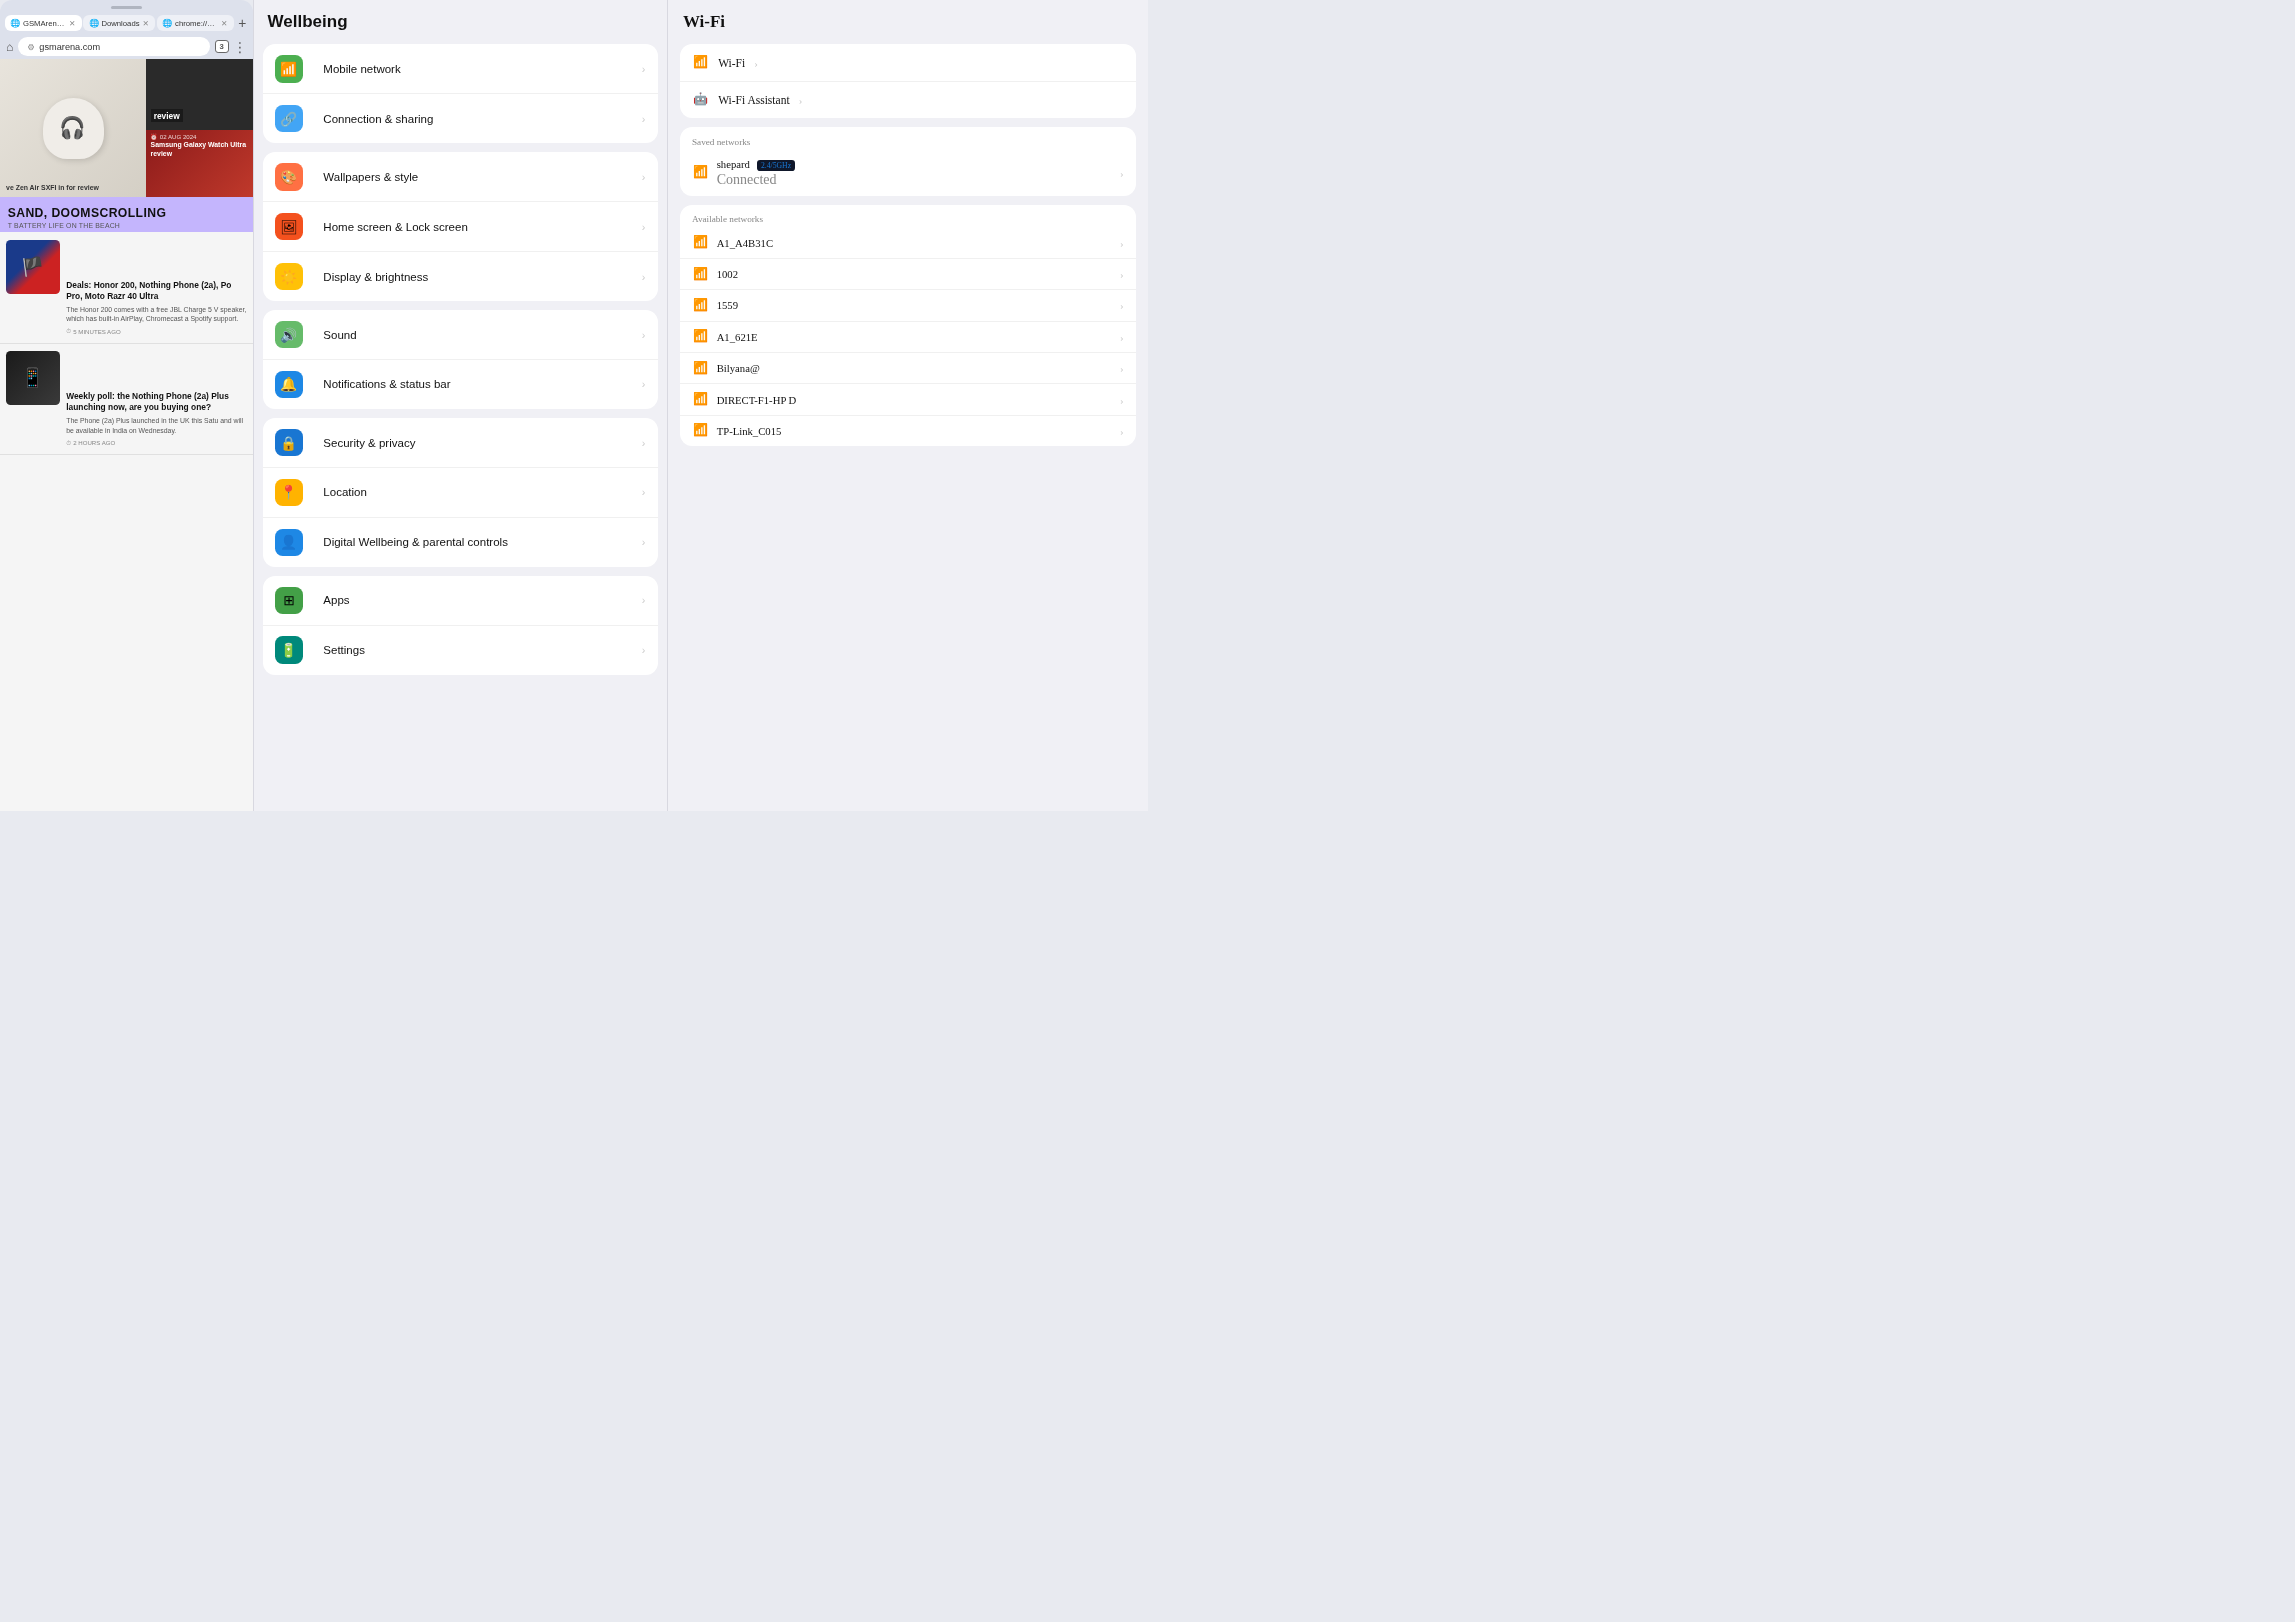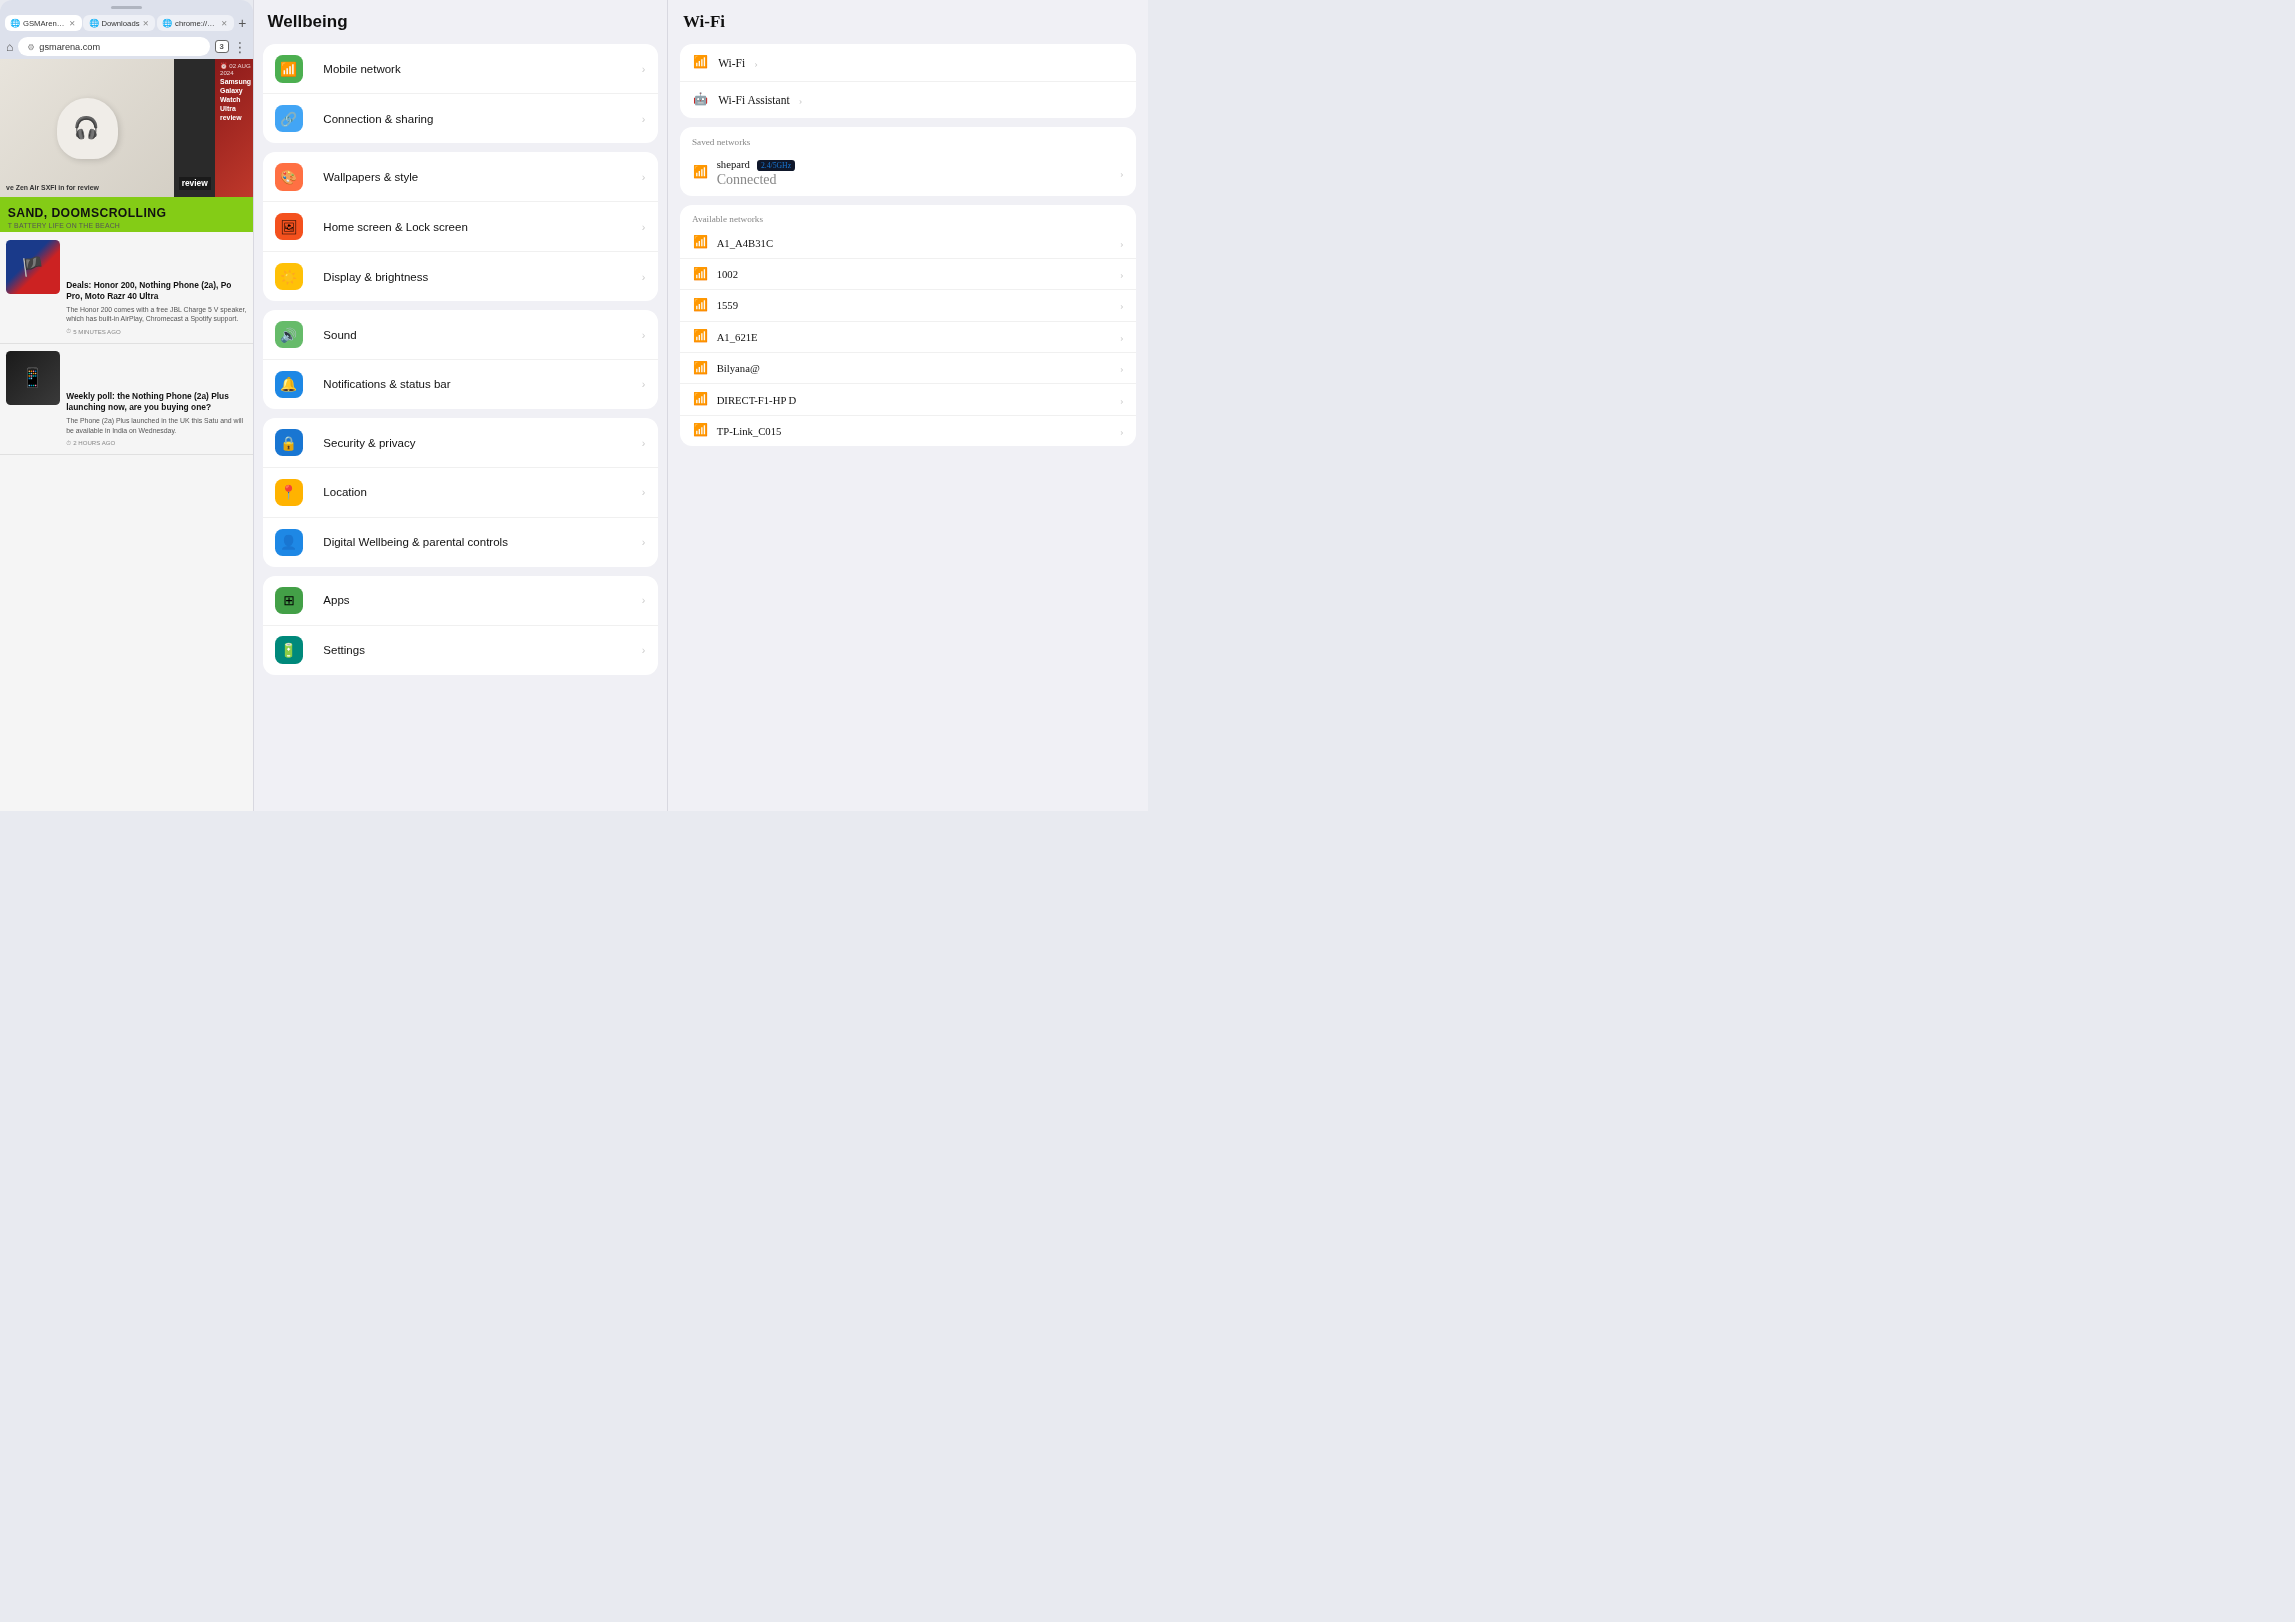--- a/index.html
+++ b/index.html
@@ -154,23 +154,23 @@
     }
     .hero-caption {
       position: absolute;
       bottom: 6.1px;
       left: 6.1px;
       font-size: 6.9px;
       color: #333;
       font-weight: 600;
     }
     .hero-right {
-      width: 79px;
-      display: flex;
-      flex-direction: row;
+      width: 107px;
+      display: flex;
+      flex-direction: column;
       border-radius: 18px;
     }
     .hero-right-top {
       flex: 1;
       background: #2a2a2a;
       display: flex;
       flex-direction: column;
       justify-content: flex-end;
       padding: 4.6px;
     }
@@ -196,21 +196,21 @@
     }
     .article-title-hero {
       font-size: 6.9px;
       color: #fff;
       font-weight: 600;
       line-height: 1.3;
     }
 
     
     .big-headline {
-      background: #84cc16;
+      background: #c4b5fd;
       padding: 9.2px 7.7px 3.1px;
     }
     .headline-main {
       font-size: 12.2px;
       font-weight: 800;
       color: #111;
       letter-spacing: 0.4px;
     }
     .headline-sub {
       font-size: 6.9px;

